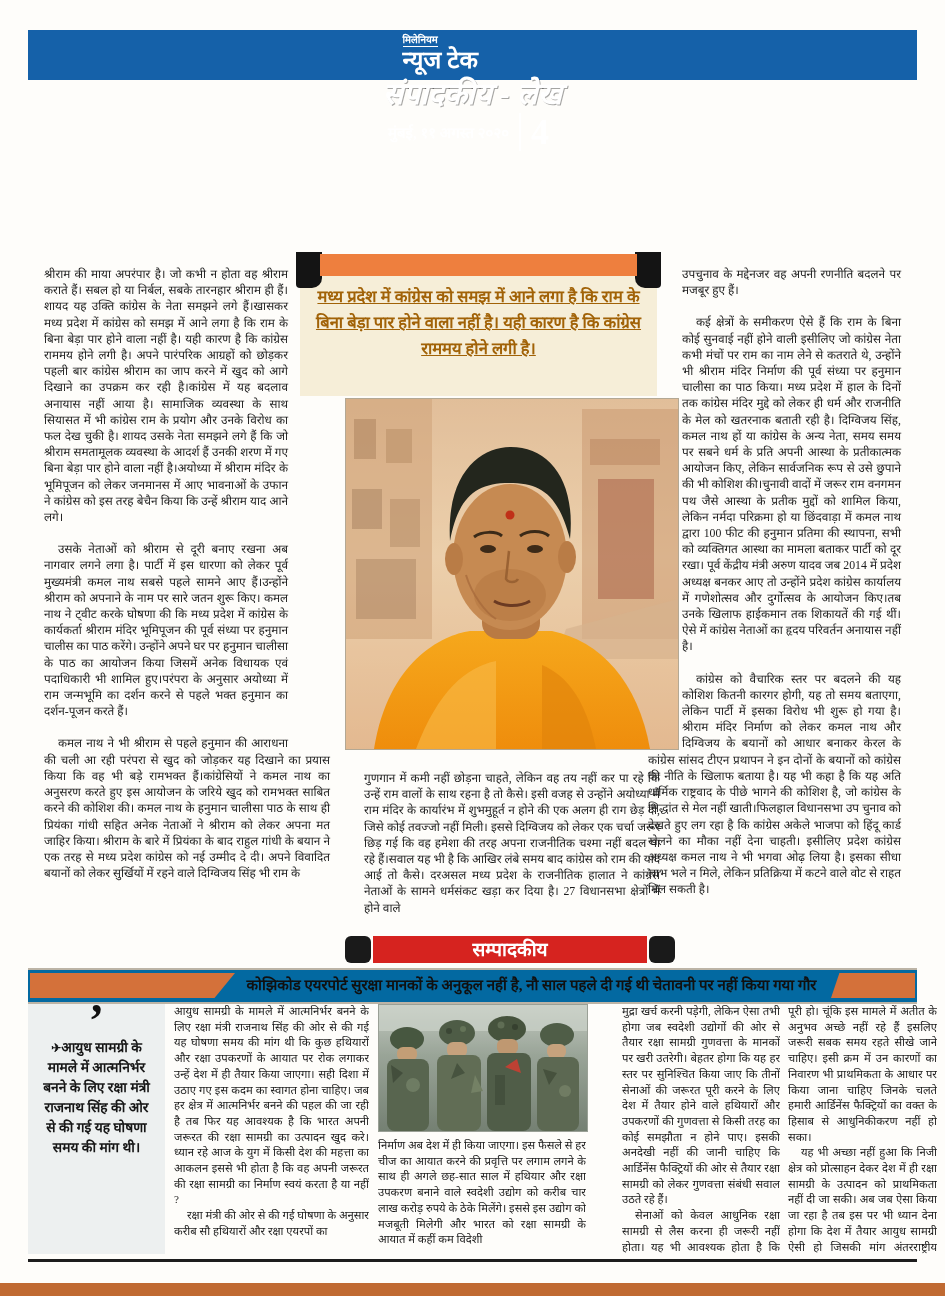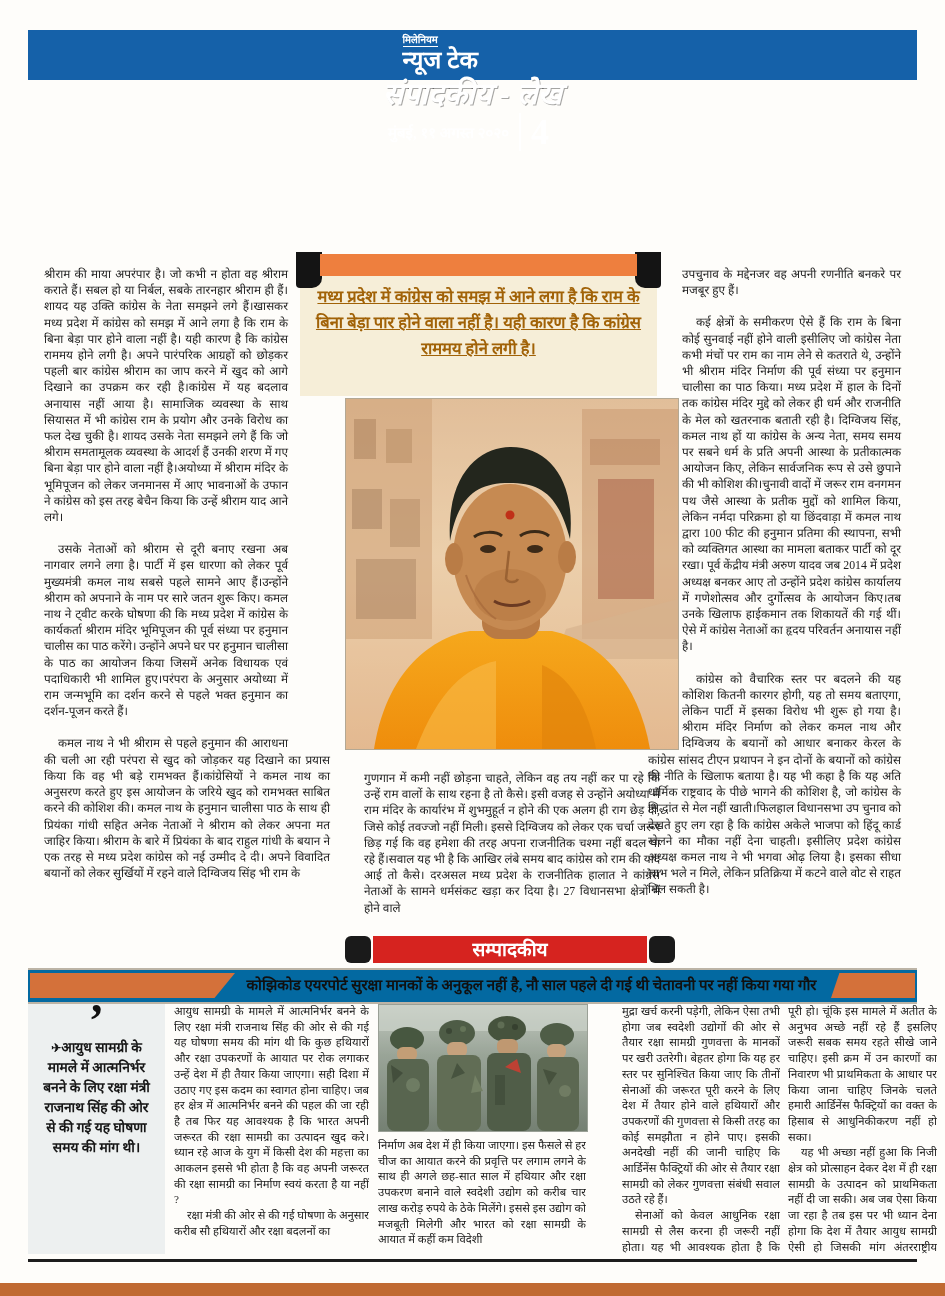--- a/index.html
+++ b/index.html
@@ -167,21 +167,21 @@
       <path d="M120,176 C126,196 140,214 150,220" stroke="#a5683a" stroke-width="2" fill="none" opacity="0.7"></path>
     </svg>
   </div>
 
   <div class="col-mid-below body-text">
     <p>गुणगान में कमी नहीं छोड़ना चाहते, लेकिन वह तय नहीं कर पा रहे कि उन्हें राम वालों के साथ रहना है तो कैसे। इसी वजह से उन्होंने अयोध्या में राम मंदिर के कार्यारंभ में शुभमुहूर्त न होने की एक अलग ही राग छेड़ दी, जिसे कोई तवज्जो नहीं मिली। इससे दिग्विजय को लेकर एक चर्चा जरूर छिड़ गई कि वह हमेशा की तरह अपना राजनीतिक चश्मा नहीं बदल पा रहे हैं।सवाल यह भी है कि आखिर लंबे समय बाद कांग्रेस को राम की याद आई तो कैसे। दरअसल मध्य प्रदेश के राजनीतिक हालात ने कांग्रेस नेताओं के सामने धर्मसंकट खड़ा कर दिया है। 27 विधानसभा क्षेत्रों में होने वाले</p>
   </div>
 
   <div class="col-right body-text">
     <div class="spacer"></div>
-    <p>उपचुनाव के मद्देनजर वह अपनी रणनीति बनकरे पर मजबूर हुए हैं।</p>
+    <p>उपचुनाव के मद्देनजर वह अपनी रणनीति बदलने पर मजबूर हुए हैं।</p>
     <p class="indent">कई क्षेत्रों के समीकरण ऐसे हैं कि राम के बिना कोई सुनवाई नहीं होने वाली इसीलिए जो कांग्रेस नेता कभी मंचों पर राम का नाम लेने से कतराते थे, उन्होंने भी श्रीराम मंदिर निर्माण की पूर्व संध्या पर हनुमान चालीसा का पाठ किया। मध्य प्रदेश में हाल के दिनों तक कांग्रेस मंदिर मुद्दे को लेकर ही धर्म और राजनीति के मेल को खतरनाक बताती रही है। दिग्विजय सिंह, कमल नाथ हों या कांग्रेस के अन्य नेता, समय समय पर सबने धर्म के प्रति अपनी आस्था के प्रतीकात्मक आयोजन किए, लेकिन सार्वजनिक रूप से उसे छुपाने की भी कोशिश की।चुनावी वादों में जरूर राम वनगमन पथ जैसे आस्था के प्रतीक मुद्दों को शामिल किया, लेकिन नर्मदा परिक्रमा हो या छिंदवाड़ा में कमल नाथ द्वारा 100 फीट की हनुमान प्रतिमा की स्थापना, सभी को व्यक्तिगत आस्था का मामला बताकर पार्टी को दूर रखा। पूर्व केंद्रीय मंत्री अरुण यादव जब 2014 में प्रदेश अध्यक्ष बनकर आए तो उन्होंने प्रदेश कांग्रेस कार्यालय में गणेशोत्सव और दुर्गोत्सव के आयोजन किए।तब उनके खिलाफ हाईकमान तक शिकायतें की गई थीं। ऐसे में कांग्रेस नेताओं का हृदय परिवर्तन अनायास नहीं है।</p>
     <p class="indent">कांग्रेस को वैचारिक स्तर पर बदलने की यह कोशिश कितनी कारगर होगी, यह तो समय बताएगा, लेकिन पार्टी में इसका विरोध भी शुरू हो गया है।श्रीराम मंदिर निर्माण को लेकर कमल नाथ और दिग्विजय के बयानों को आधार बनाकर केरल के कांग्रेस सांसद टीएन प्रथापन ने इन दोनों के बयानों को कांग्रेस की नीति के खिलाफ बताया है। यह भी कहा है कि यह अति धार्मिक राष्ट्रवाद के पीछे भागने की कोशिश है, जो कांग्रेस के सिद्धांत से मेल नहीं खाती।फिलहाल विधानसभा उप चुनाव को देखते हुए लग रहा है कि कांग्रेस अकेले भाजपा को हिंदू कार्ड खेलने का मौका नहीं देना चाहती। इसीलिए प्रदेश कांग्रेस अध्यक्ष कमल नाथ ने भी भगवा ओढ़ लिया है। इसका सीधा लाभ भले न मिले, लेकिन प्रतिक्रिया में कटने वाले वोट से राहत मिल सकती है।</p>
   </div>
 
   <div class="ed-banner">
     <div class="ed-pill"></div>
     <div class="ed-red">
       <span>सम्पादकीय</span>
     </div>
     <div class="ed-pill"></div>
@@ -195,21 +195,21 @@
 
   <div class="ed-quote">
     <div class="q-mark">’</div>
     <div class="ed-quote-text">
       <span class="plane">✈</span><span>आयुध सामग्री के मामले में आत्मनिर्भर बनने के लिए रक्षा मंत्री राजनाथ सिंह की ओर से की गई यह घोषणा समय की मांग थी।</span>
     </div>
   </div>
 
   <div class="ed-col2 ed-text">
     <p>आयुध सामग्री के मामले में आत्मनिर्भर बनने के लिए रक्षा मंत्री राजनाथ सिंह की ओर से की गई यह घोषणा समय की मांग थी कि कुछ हथियारों और रक्षा उपकरणों के आयात पर रोक लगाकर उन्हें देश में ही तैयार किया जाएगा। सही दिशा में उठाए गए इस कदम का स्वागत होना चाहिए। जब हर क्षेत्र में आत्मनिर्भर बनने की पहल की जा रही है तब फिर यह आवश्यक है कि भारत अपनी जरूरत की रक्षा सामग्री का उत्पादन खुद करे। ध्यान रहे आज के युग में किसी देश की महत्ता का आकलन इससे भी होता है कि वह अपनी जरूरत की रक्षा सामग्री का निर्माण स्वयं करता है या नहीं ?</p>
-    <p class="indent">रक्षा मंत्री की ओर से की गई घोषणा के अनुसार करीब सौ हथियारों और रक्षा बदलनों का</p>
+    <p class="indent">रक्षा मंत्री की ओर से की गई घोषणा के अनुसार करीब सौ हथियारों और रक्षा एयरपों का</p>
   </div>
 
   <div class="ed-photo">
     <svg width="208" height="126" viewBox="0 0 208 126" xmlns="http://www.w3.org/2000/svg">
       <defs>
         <linearGradient id="sbg" x1="0" y1="0" x2="0" y2="1">
           <stop offset="0" stop-color="#c4cbc3"></stop>
             <stop offset="0.4" stop-color="#97a296"></stop>
             <stop offset="1" stop-color="#6d796c"></stop>
         </linearGradient>

